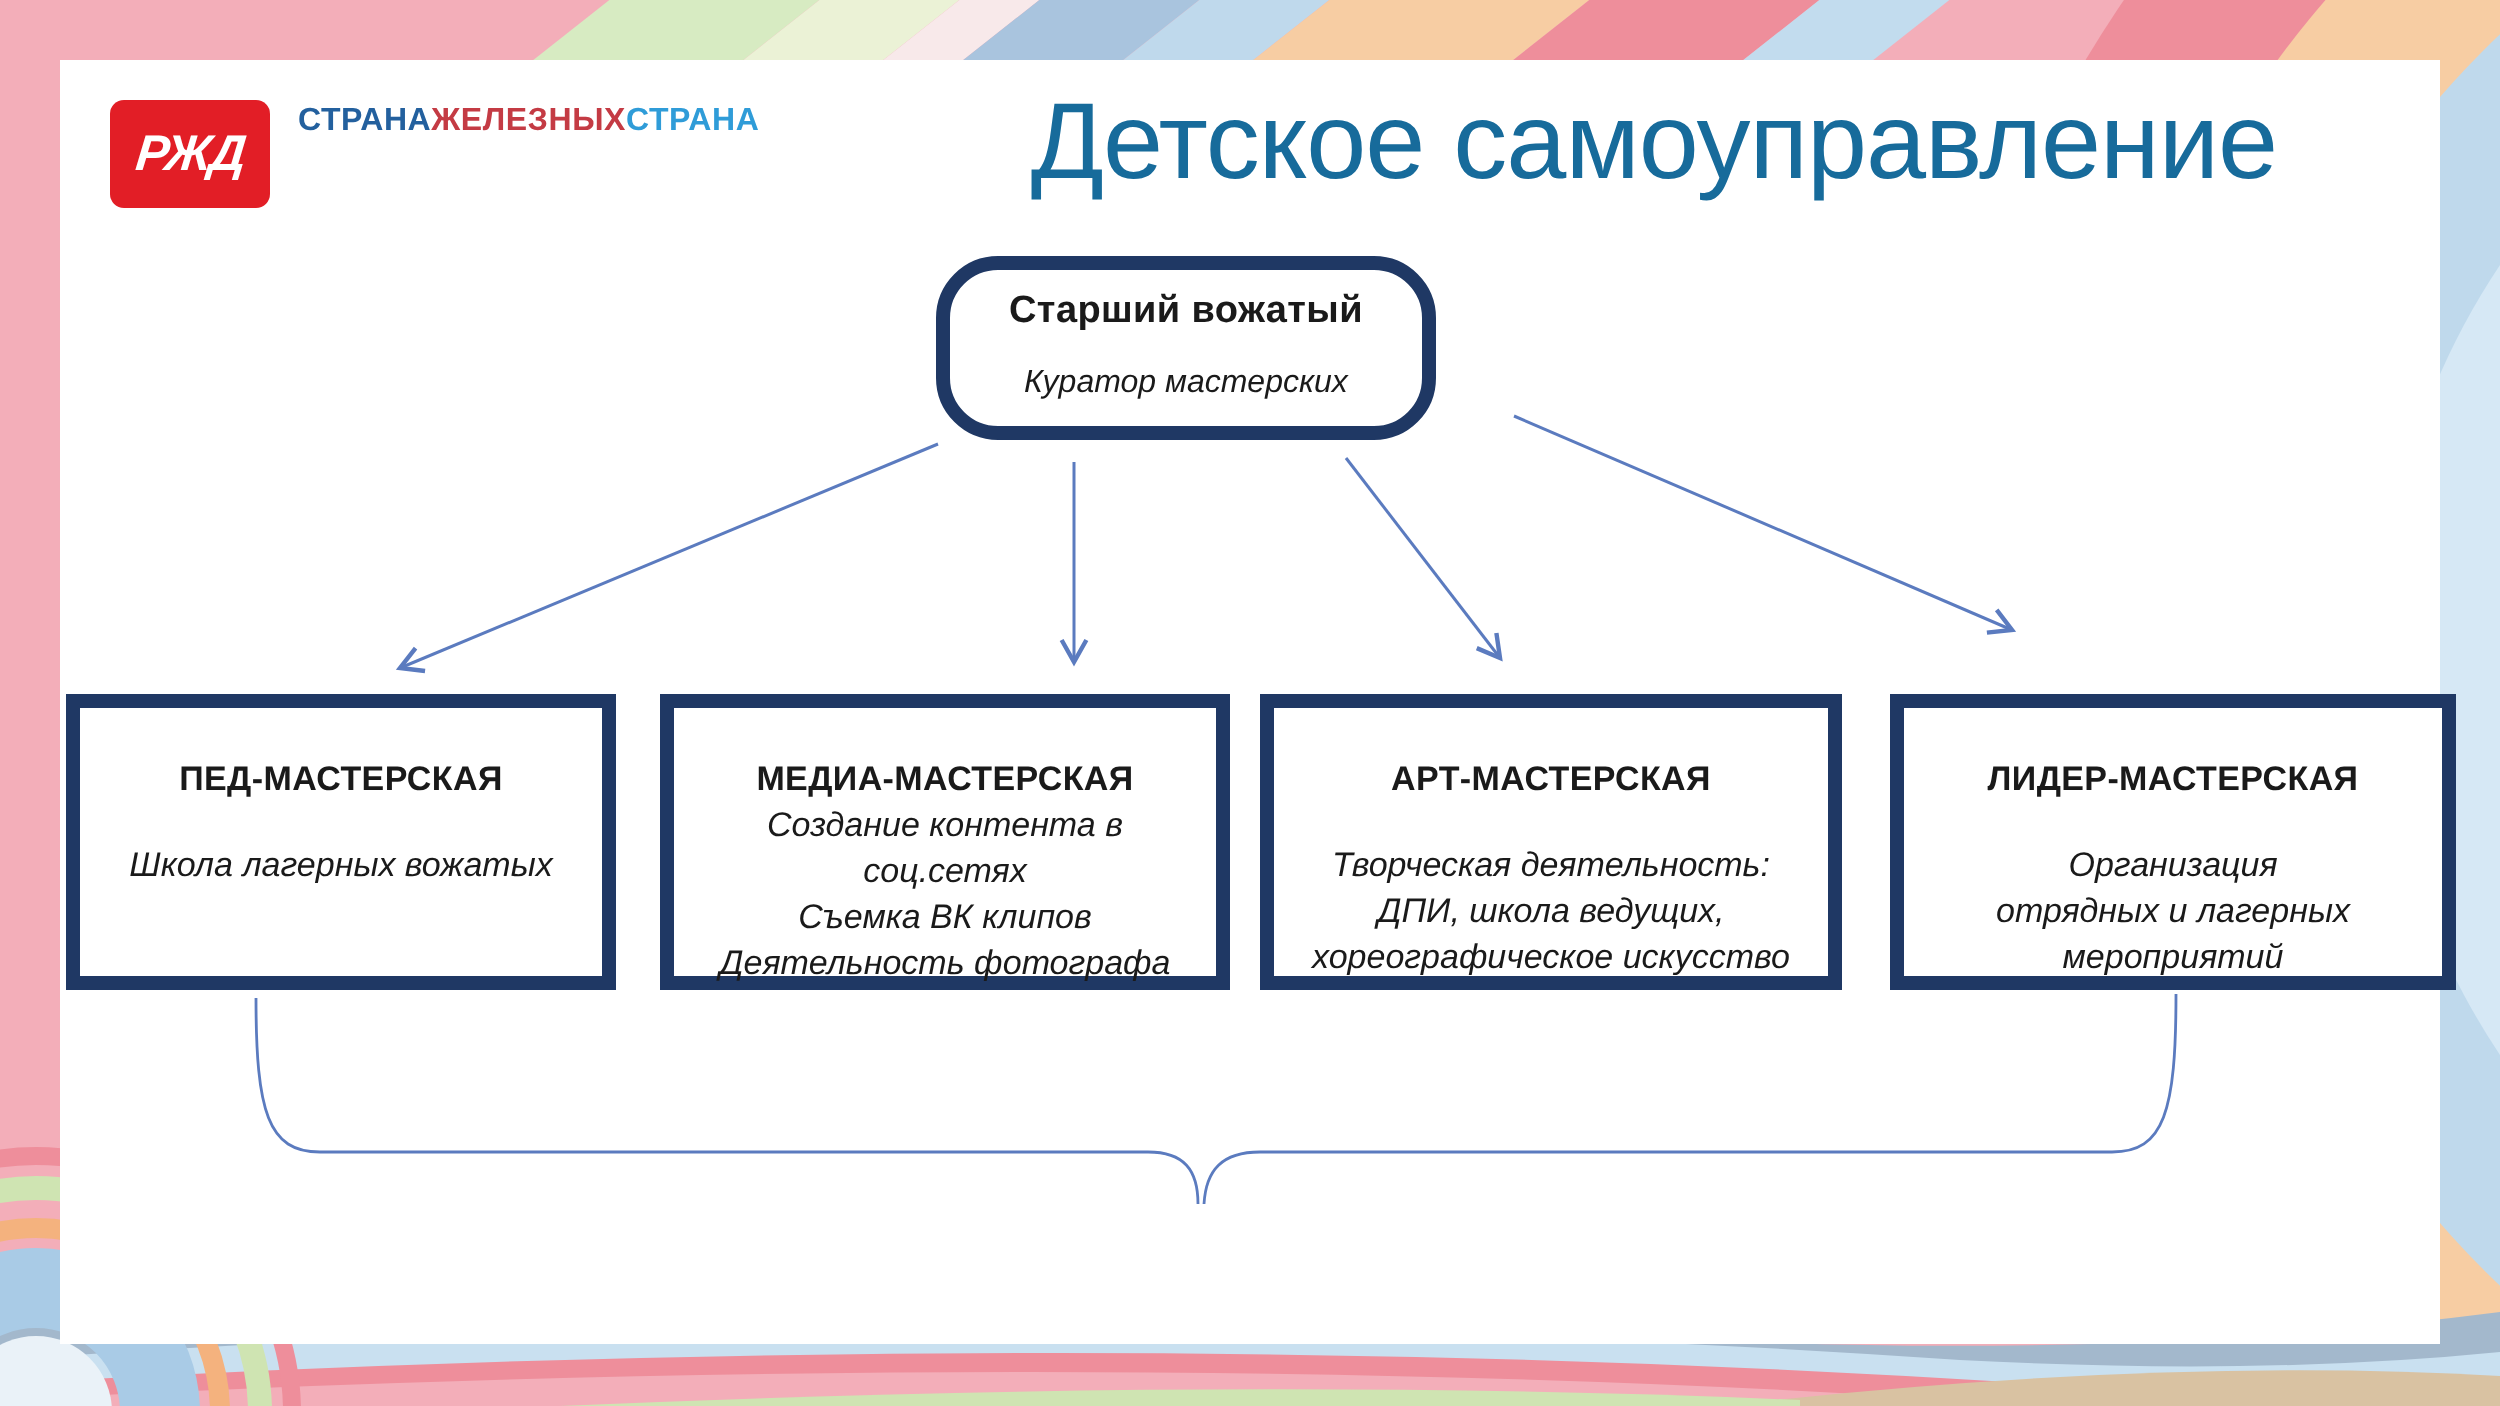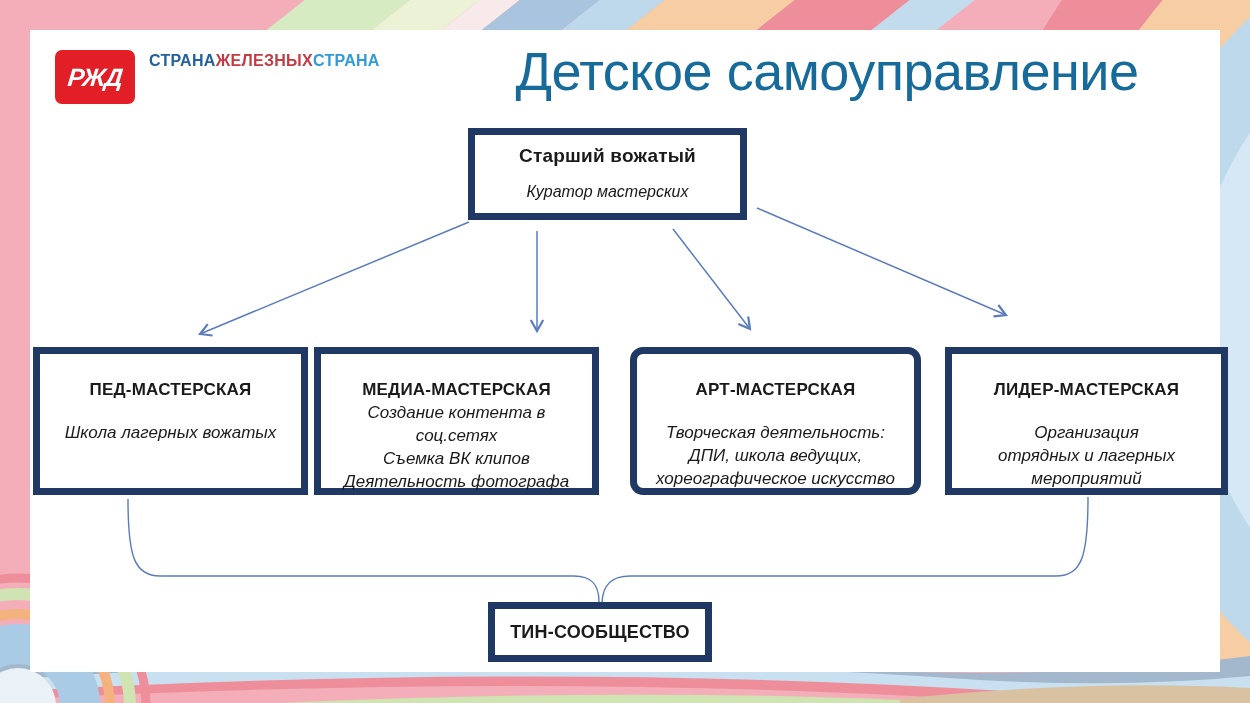--- a/index.html
+++ b/index.html
@@ -49,30 +49,30 @@
 
   
   .box{
     position:absolute;background:#fff;border:7px solid var(--navy);
     box-sizing:border-box;text-align:center;
   }
   .box-title{font-weight:bold;font-size:17px;letter-spacing:.2px;}
   .box-sub,.box-body{font-style:italic;font-size:17px;line-height:23px;white-space:pre-line;}
 
   .box-root{
-    left:468px;top:128px;width:279px;height:92px;
-    display:flex;flex-direction:column;justify-content:center;gap:13px;
+    left:468px;top:128px;width:250px;height:92px;
+    display:flex;flex-direction:column;justify-content:center;gap:13px;border-radius:31px;
   }
   .box-root .box-title{font-size:19px;}
   .box-root .box-sub{font-size:16px;}
 
   .box-w{top:347px;height:148px;padding-top:26px;}
   .w0{left:33px;width:275px;}
-  .w1{left:314px;width:285px;}
-  .w2{left:630px;width:291px;border-radius:13px;}
+  .w1{left:330px;width:285px;}
+  .w2{left:630px;width:291px;}
   .w3{left:921px;width:283px;margin-left:24px;}
   .w0 .box-body{margin-top:21px;}
   .w1 .box-body{margin-top:1px;}
   .w2 .box-body{margin-top:21px;}
   .w3 .box-body{margin-top:21px;}
 
   .box-bottom{
     left:488px;top:602px;width:224px;height:60px;
     display:flex;align-items:center;justify-content:center;
   }
@@ -180,18 +180,15 @@
 хореографическое искусство</div>
     </div>
 
     <div class="box box-w w3">
       <div class="box-title">ЛИДЕР-МАСТЕРСКАЯ</div>
       <div class="box-body">Организация
 отрядных и лагерных
 мероприятий</div>
     </div>
 
-    <div class="box box-bottom">
-      <div class="box-title">ТИН-СООБЩЕСТВО</div>
-    </div>
 
   </div>
 </div>
 
 </body></html>

